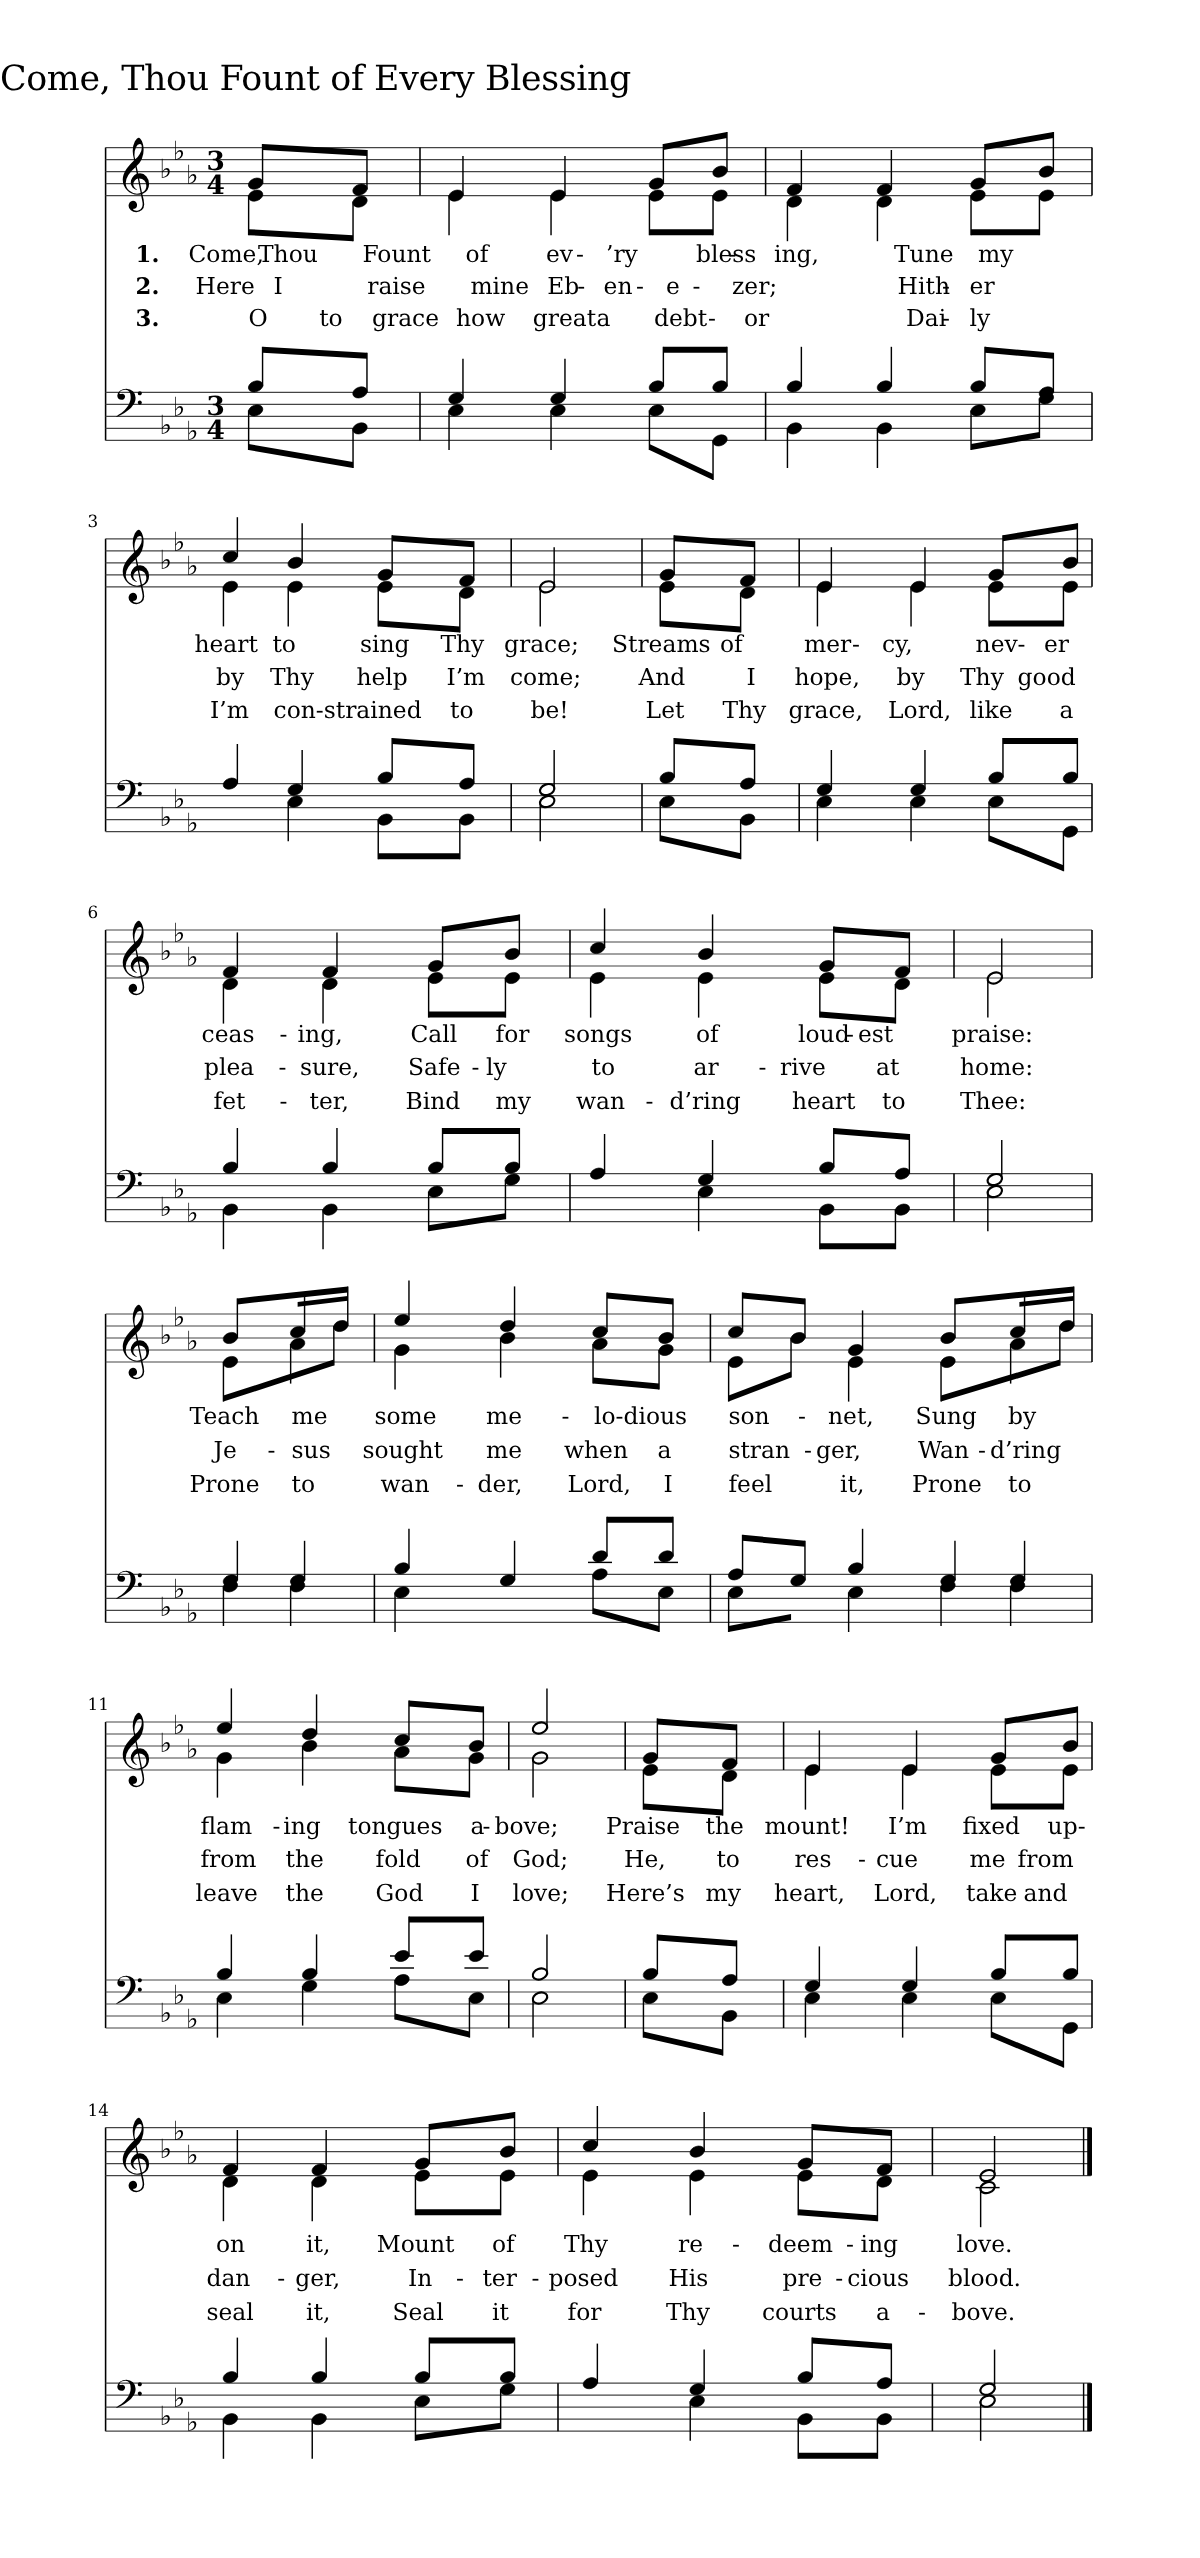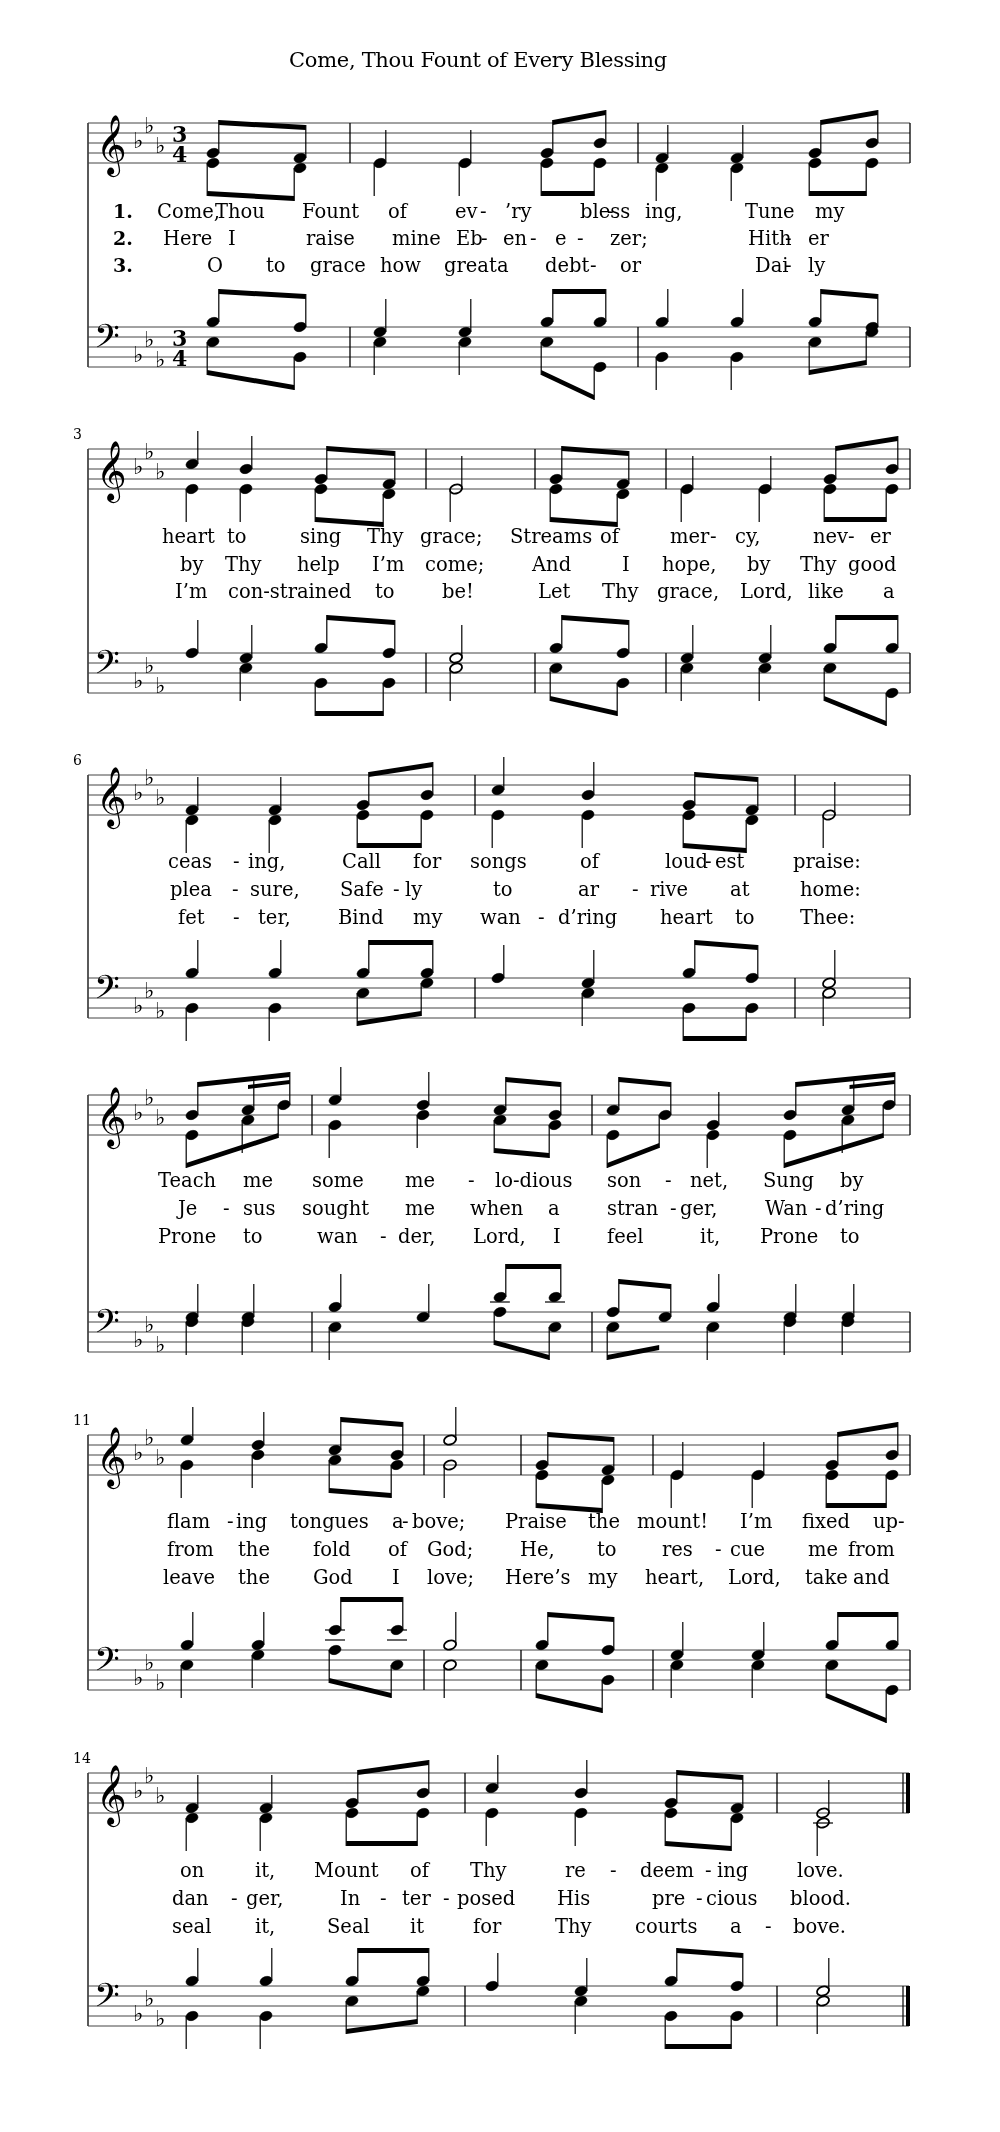--- a/index.html
+++ b/index.html
@@ -1,19 +1,19 @@
 <!DOCTYPE html>
 <html><head>
 <meta charset="utf-8">
 <style>
   html, body { margin: 0; padding: 0; background: #ffffff; }
   body { width: 1000px; height: 2132px; position: relative; overflow: hidden;
          font-family: "DejaVu Serif", "Liberation Serif", serif; color: #000; }
-  #title { position: absolute; top: 48px; left: 0; width: 956px; text-align: center;
-           font-family: "DejaVu Serif", serif; font-size: 21px; letter-spacing: -0.3px; }
+  #title { position: absolute; top: 48px; left: 0; width: 956px; text-align: left;
+           font-family: "DejaVu Serif", serif; font-size: 29px; letter-spacing: -0.3px; }
   svg#score { position: absolute; left: 0; top: 0; }
   .lyric { font-family: "DejaVu Serif", serif; font-size: 19.5px; }
   .vnum { font-family: "DejaVu Serif", serif; font-weight: bold; font-size: 19px; }
   .mnum { font-family: "DejaVu Serif", serif; font-size: 14px; }
   .clef { font-family: "DejaVu Serif", serif; }
 </style>
 </head>
 <body>
 
 <div id="title">Come, Thou Fount of Every Blessing</div>

